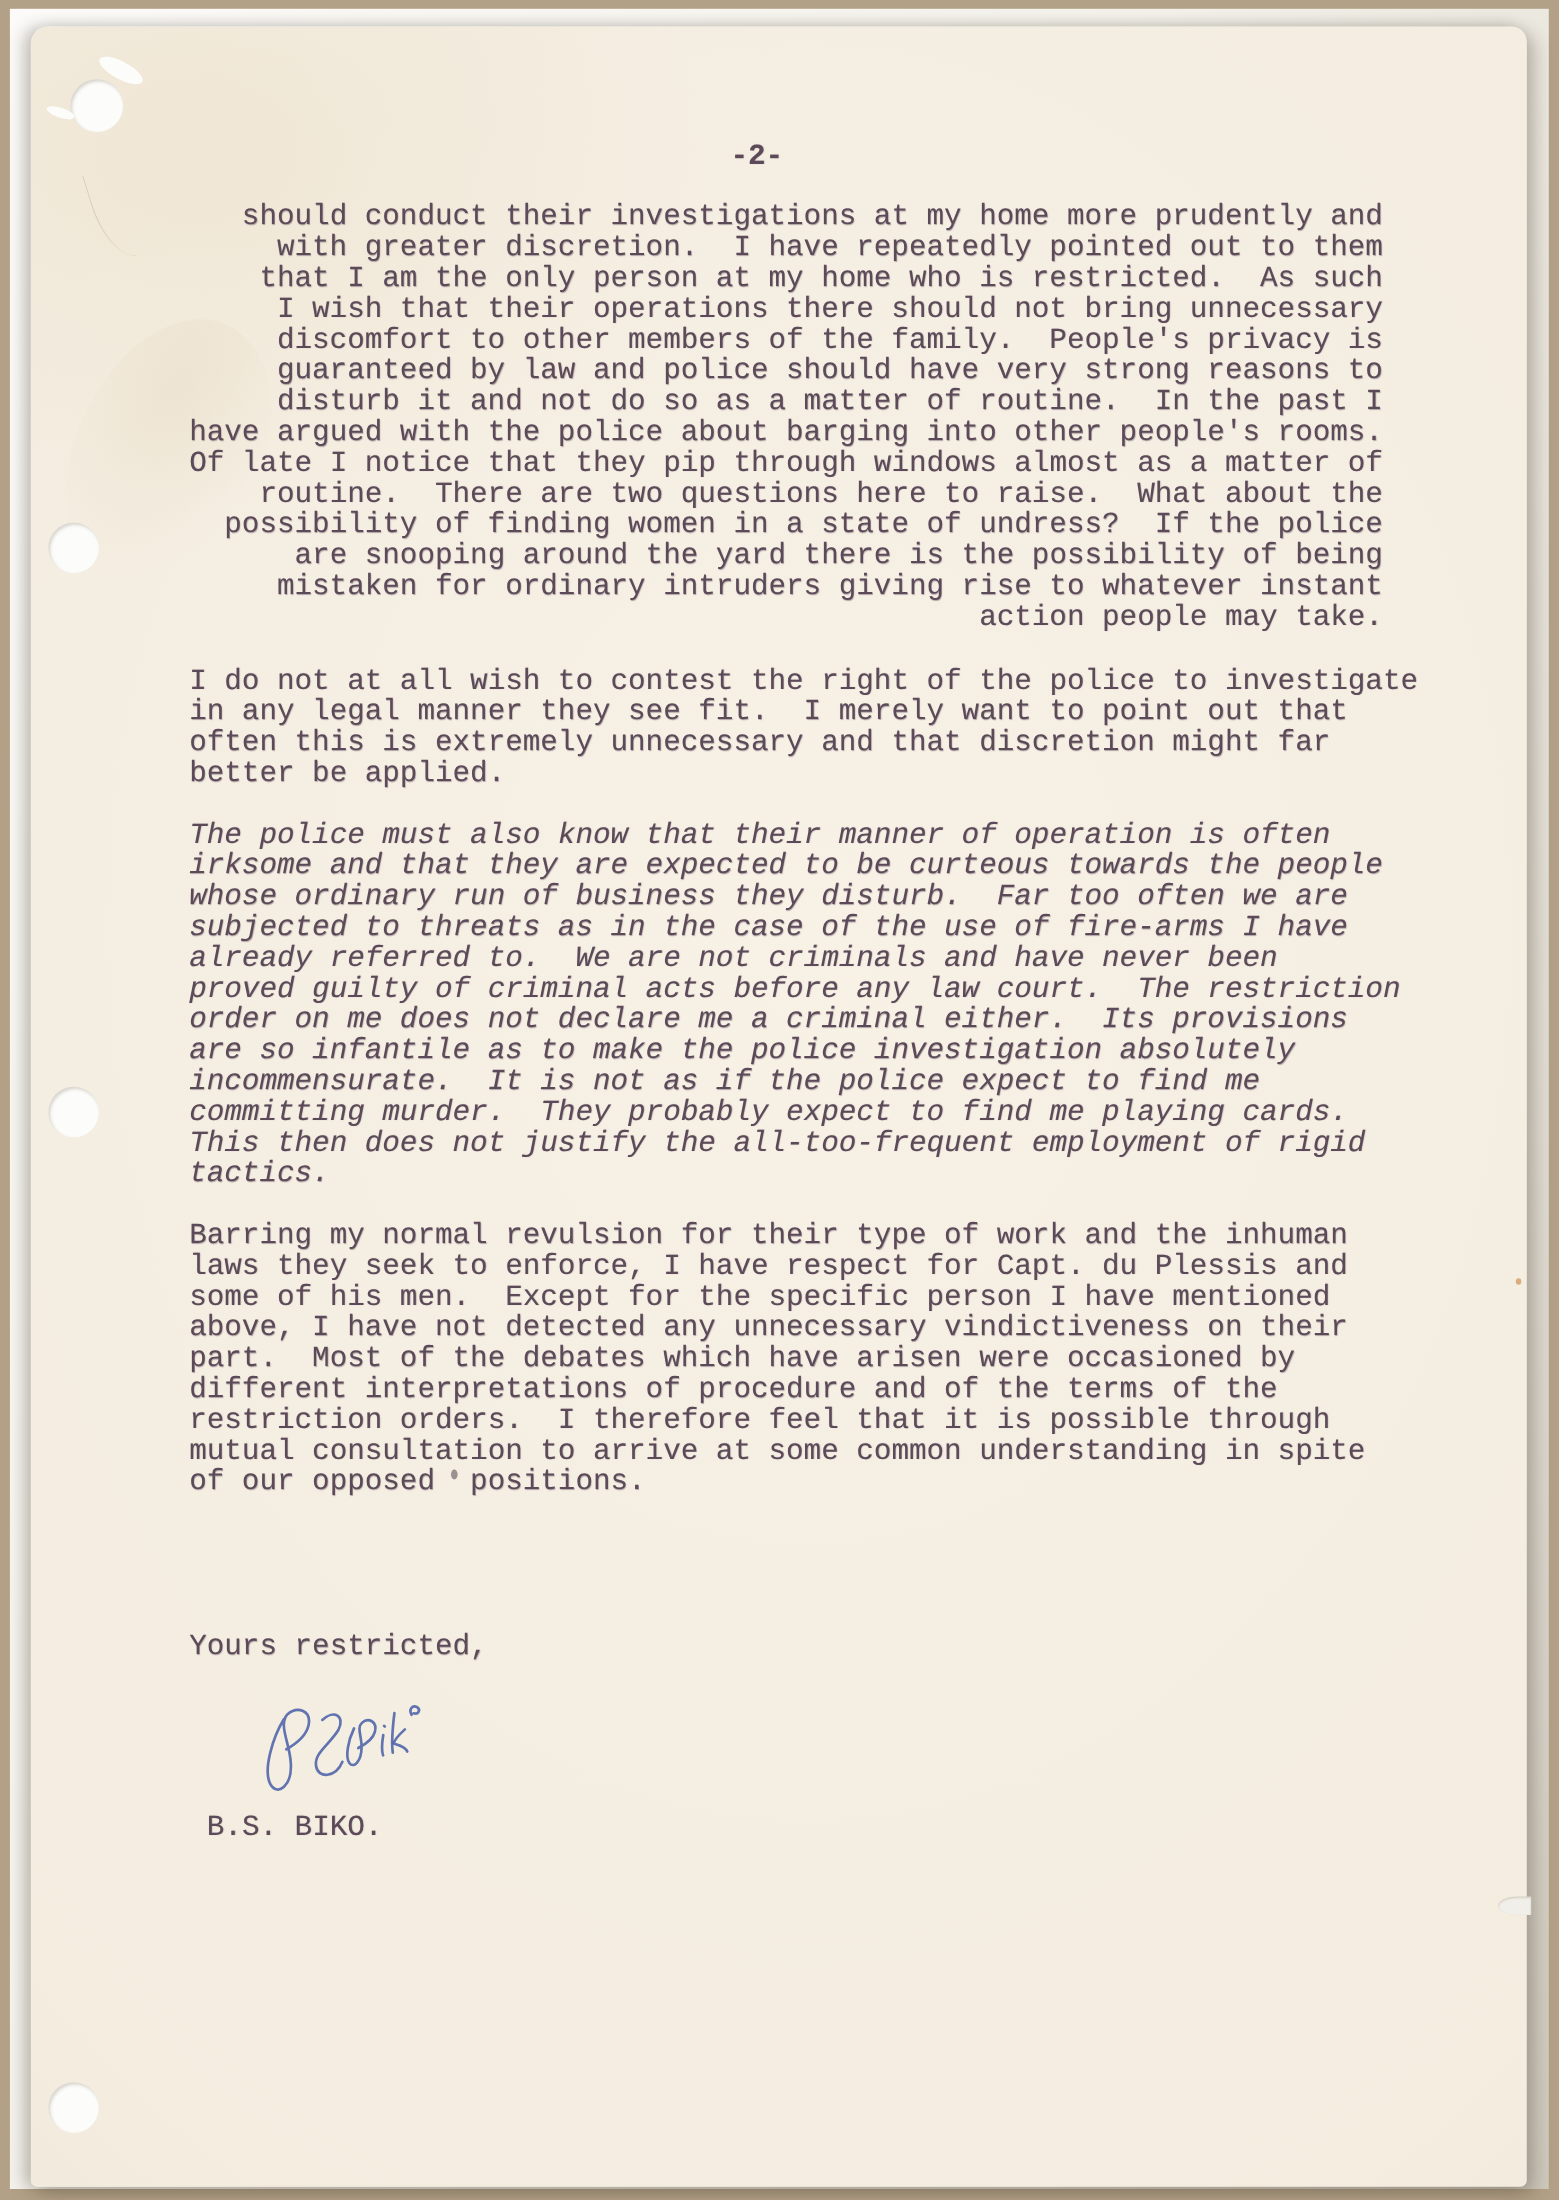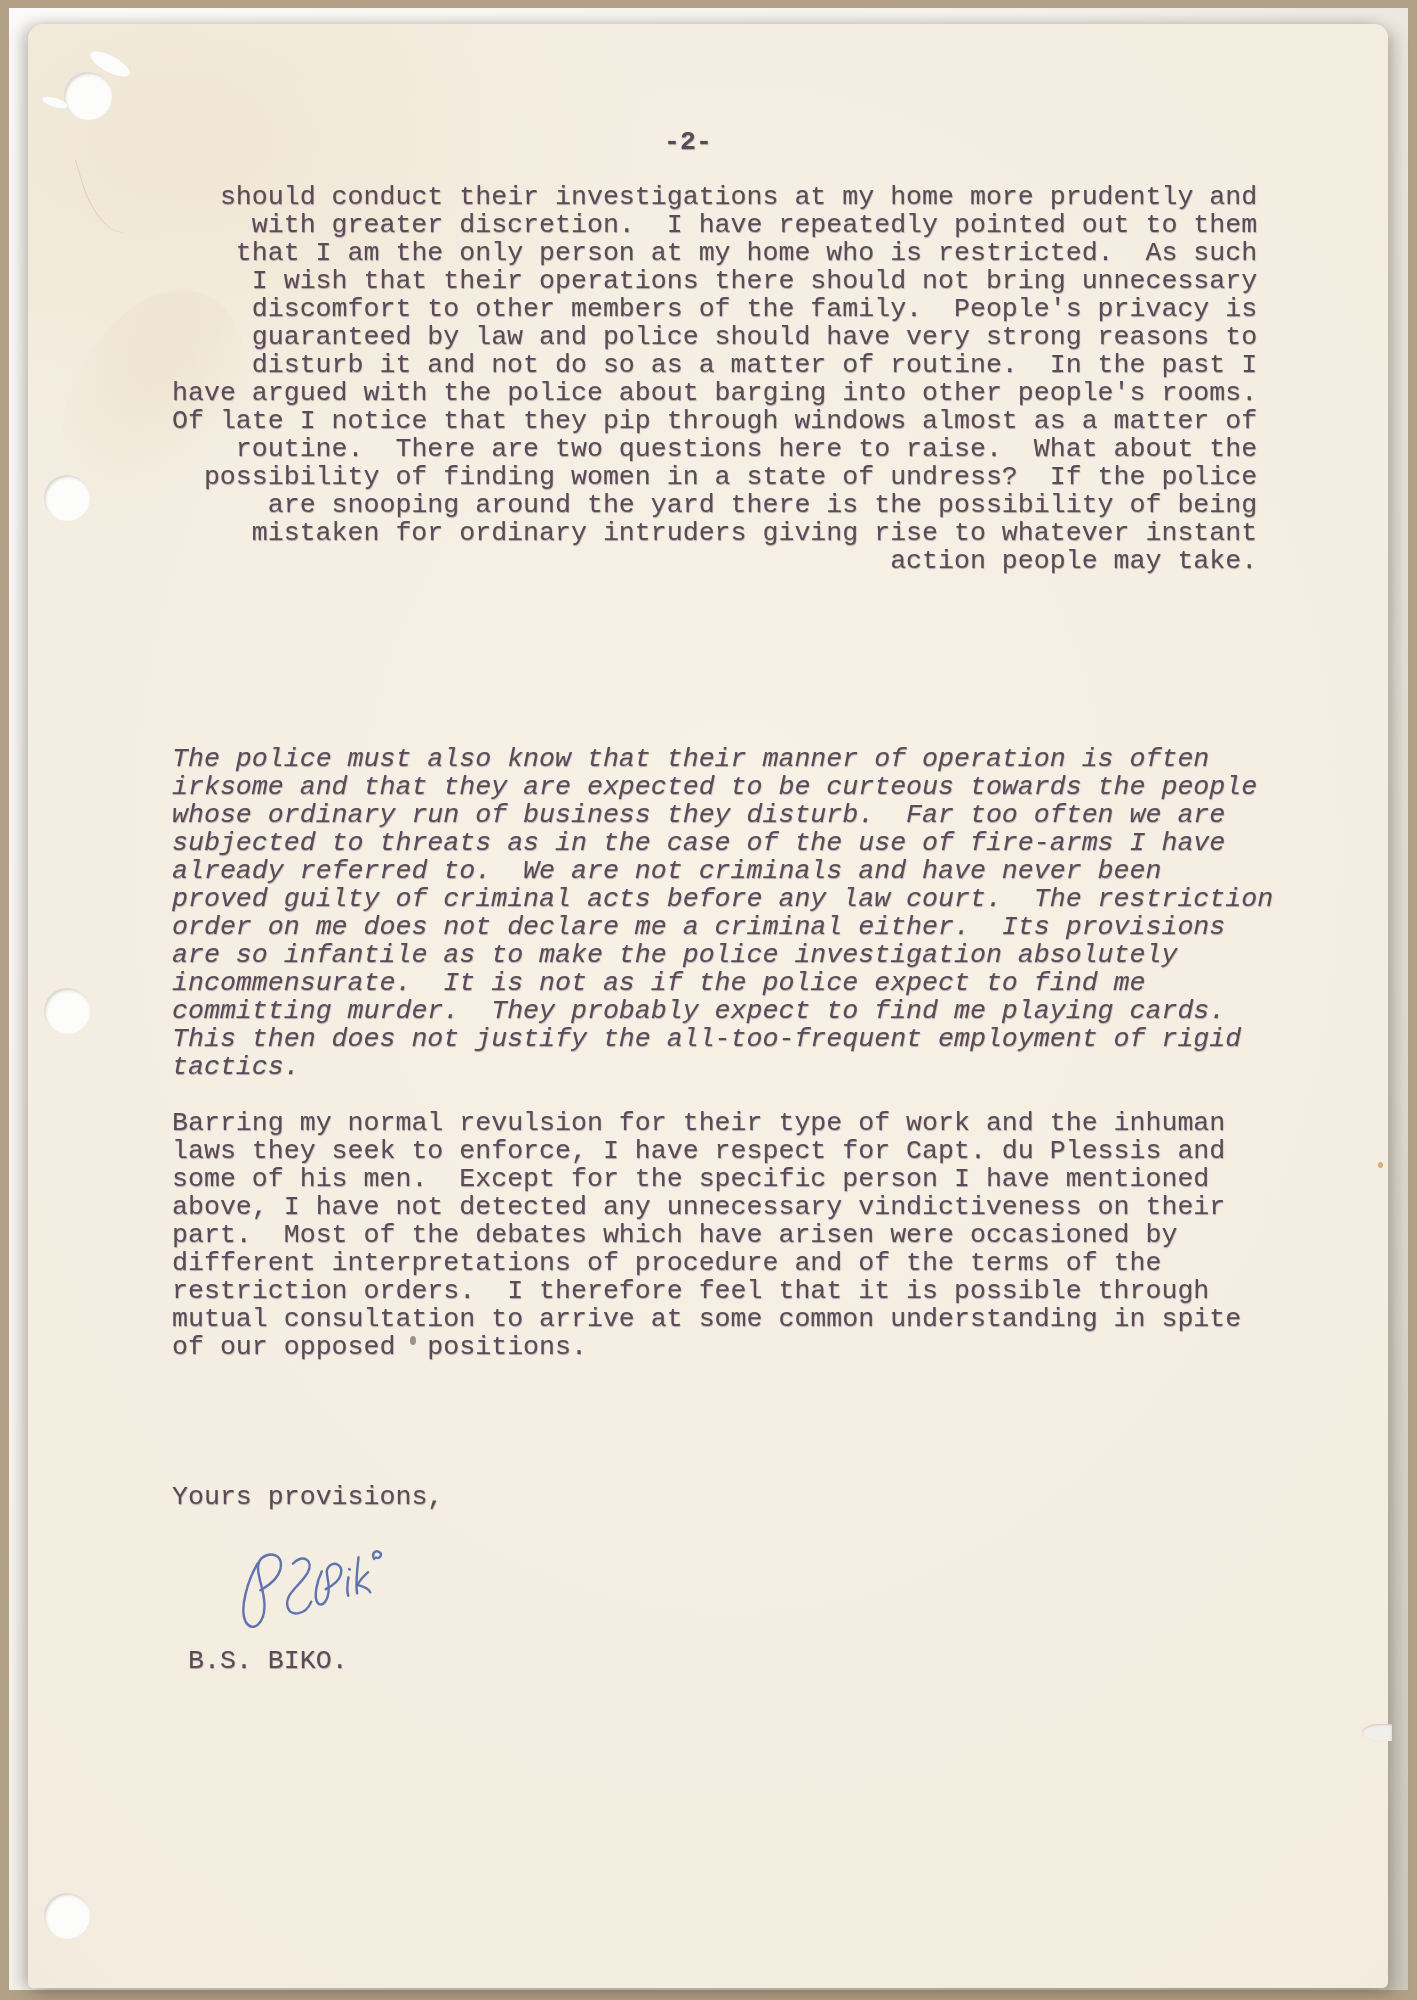--- a/index.html
+++ b/index.html
@@ -102,20 +102,24 @@
 discomfort to other members of the family.  People's privacy is
 guaranteed by law and police should have very strong reasons to
 disturb it and not do so as a matter of routine.  In the past I
 have argued with the police about barging into other people's rooms.
 Of late I notice that they pip through windows almost as a matter of
 routine.  There are two questions here to raise.  What about the
 possibility of finding women in a state of undress?  If the police
 are snooping around the yard there is the possibility of being
 mistaken for ordinary intruders giving rise to whatever instant
 action people may take.</div>
+    <div class="type p2">I do not at all wish to contest the right of the police to investigate
+in any legal manner they see fit.  I merely want to point out that
+often this is extremely unnecessary and that discretion might far
+better be applied.</div>
     <div class="type p3">The police must also know that their manner of operation is often
 irksome and that they are expected to be curteous towards the people
 whose ordinary run of business they disturb.  Far too often we are
 subjected to threats as in the case of the use of fire-arms I have
 already referred to.  We are not criminals and have never been
 proved guilty of criminal acts before any law court.  The restriction
 order on me does not declare me a criminal either.  Its provisions
 are so infantile as to make the police investigation absolutely
 incommensurate.  It is not as if the police expect to find me
 committing murder.  They probably expect to find me playing cards.
@@ -124,21 +128,21 @@
     <div class="type p4">Barring my normal revulsion for their type of work and the inhuman
 laws they seek to enforce, I have respect for Capt. du Plessis and
 some of his men.  Except for the specific person I have mentioned
 above, I have not detected any unnecessary vindictiveness on their
 part.  Most of the debates which have arisen were occasioned by
 different interpretations of procedure and of the terms of the
 restriction orders.  I therefore feel that it is possible through
 mutual consultation to arrive at some common understanding in spite
 of our opposed  positions.</div>
 
-    <div class="type closing">Yours provisions,</div>
+    <div class="type closing">Yours restricted,</div>
 
     <svg class="signature" viewBox="0 0 170 95">
       <path d="M38 16 C26 30 12 58 17 72 C22 84 36 76 38 56 C40 38 32 20 42 12 C52 6 64 12 59 25 C55 35 44 40 36 43"></path>
       <path d="M72 22 C84 14 93 22 85 33 C75 45 60 50 60 62 C60 74 76 75 84 62"></path>
       <path d="M99 34 C92 44 87 58 90 64 C93 70 101 64 103 52 C105 42 101 34 107 30 C113 26 121 31 117 40 C114 47 106 50 100 52"></path>
       <path d="M124 44 C122 50 120 57 121 62"></path>
       <path d="M126 36 L126.6 36.6"></path>
       <path d="M137 26 C133 40 130 54 130 61"></path>
       <path d="M144 42 C138 46 133 50 132 53 C136 55 142 57 143 62"></path>
       <path d="M152 30 C150 25 154 21 158 24 C161 27 158 31 154 29"></path>

